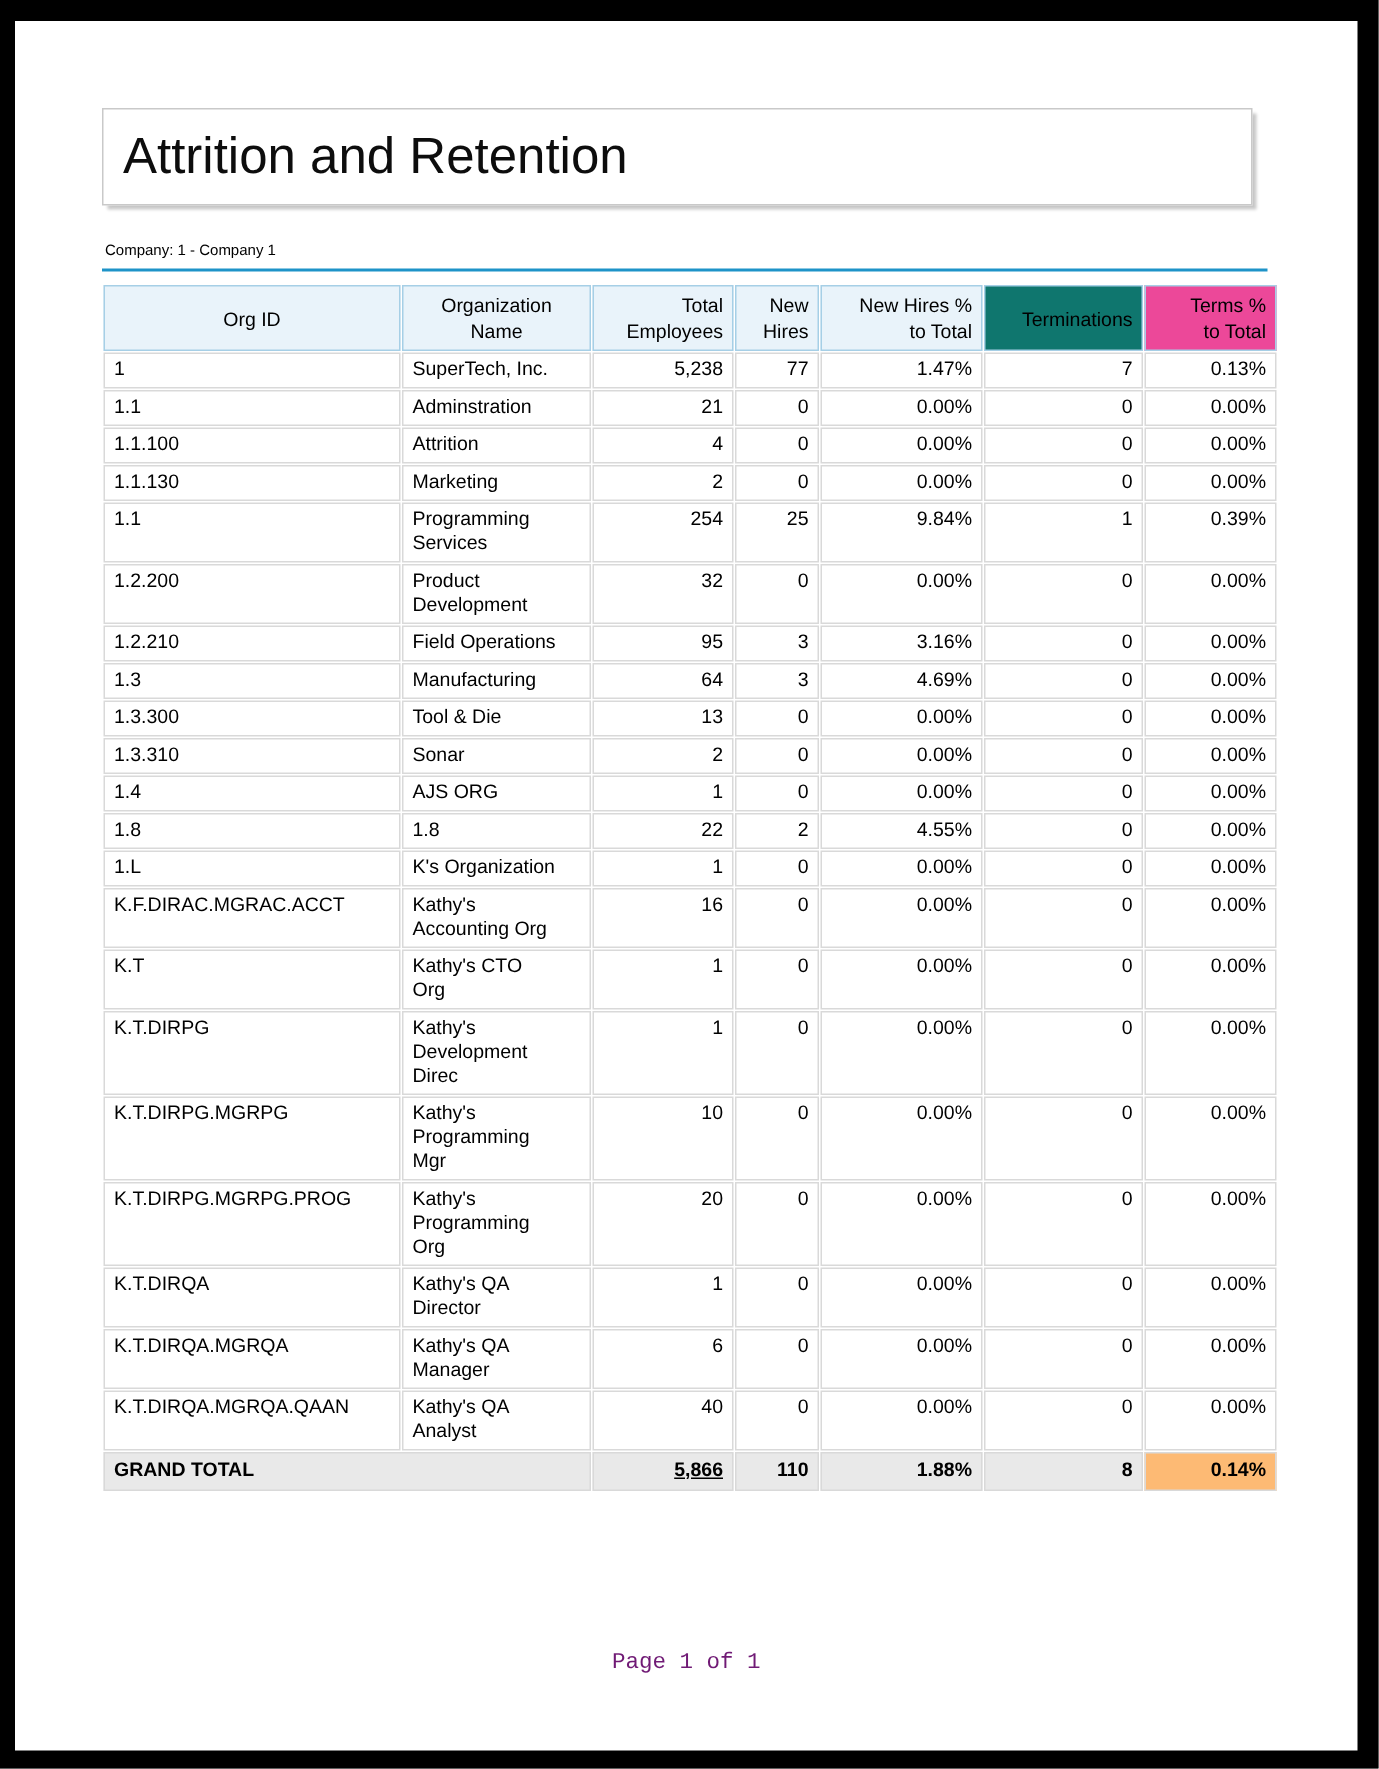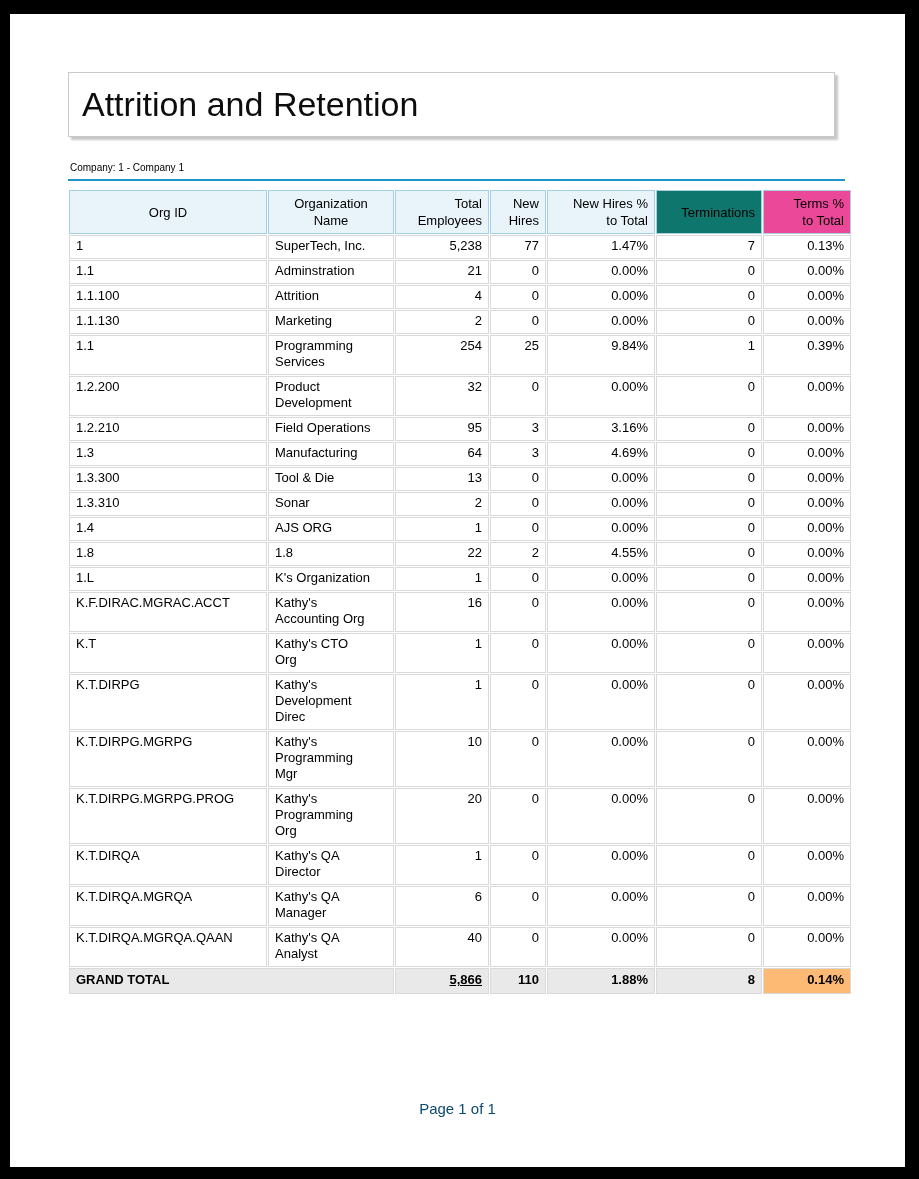--- a/index.html
+++ b/index.html
@@ -94,21 +94,22 @@
   .ac { text-align: center; }
   .al { text-align: left; }
   .ar { text-align: right; }
   
   .page-footer {
     position: absolute;
     left: 0; top: 1086px;
     width: 100%;
     text-align: center;
     font-size: 15px;
-    color: #0c4a6e;
+    color: #701a75;
+    font-family: Liberation Mono, monospace;
   }
 </style>
 </head>
 <body>
 
 <div class="frame">
   <div class="page">
 
     <div class="title-box">
       <h1>Attrition and Retention</h1>

